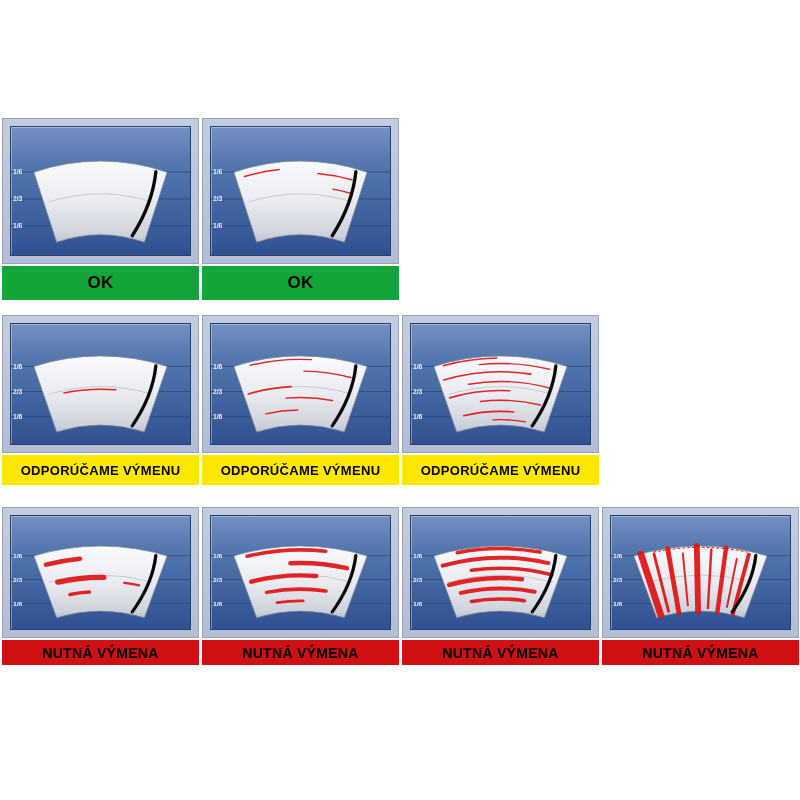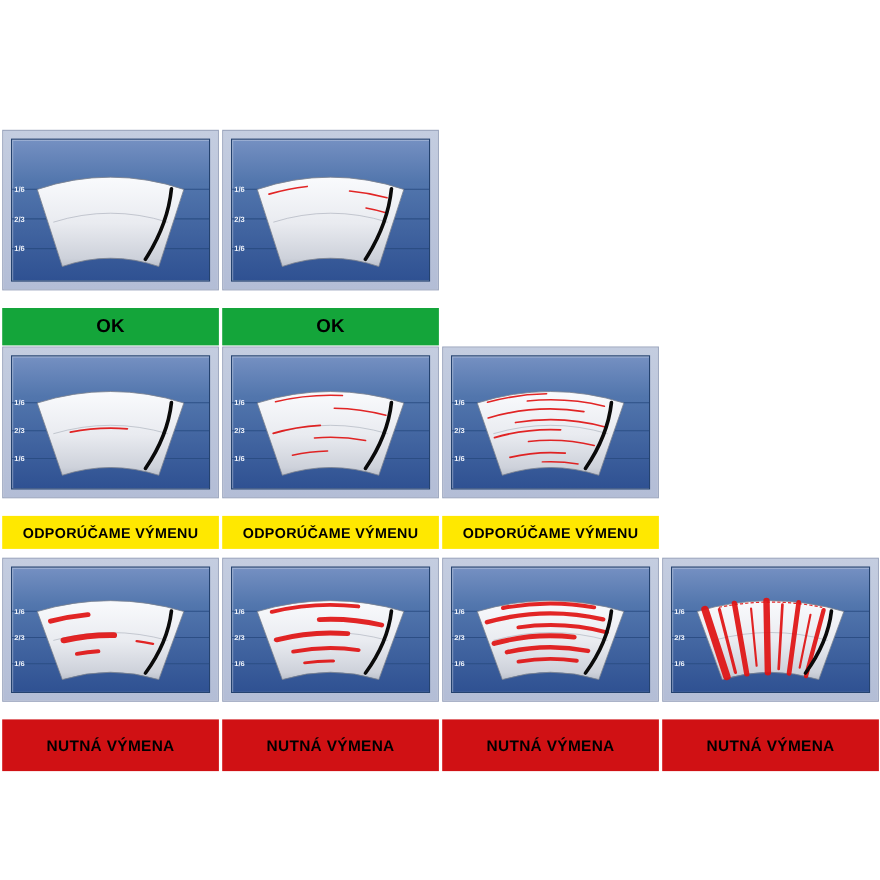--- a/index.html
+++ b/index.html
@@ -15,29 +15,29 @@
     padding:7px;
   }
   .panel{
     width:100%;height:100%;box-sizing:border-box;
     background:linear-gradient(180deg,#7590c2 0%,#5276ad 30%,#2f5192 100%);
     border:1px solid #24426f;
     box-shadow:inset 1px 1px 0 rgba(255,255,255,0.35);
   }
   .panel svg{display:block;width:100%;height:100%;}
   .strip{
-    margin-top:16px;display:flex;align-items:center;justify-content:center;
+    margin-top:2px;display:flex;align-items:center;justify-content:center;
     font-weight:700;color:#000;letter-spacing:0.3px;
   }
   .r0 .imgbox{height:146px}
   .r1 .imgbox{height:138px}
   .r2 .imgbox{height:131px}
   .r0 .strip{height:34px;font-size:17px}
   .r1 .strip{height:30px;font-size:13px}
-  .r2 .strip{height:47px;font-size:14px}
+  .r2 .strip{height:25px;font-size:14px}
 </style>
 </head>
 <body>
 
 <div>
 
   <div class="cell r0" style="left:2px;top:118px">
     <div class="imgbox">
       <div class="panel">
         <svg viewBox="0 0 184 128" preserveAspectRatio="none">

